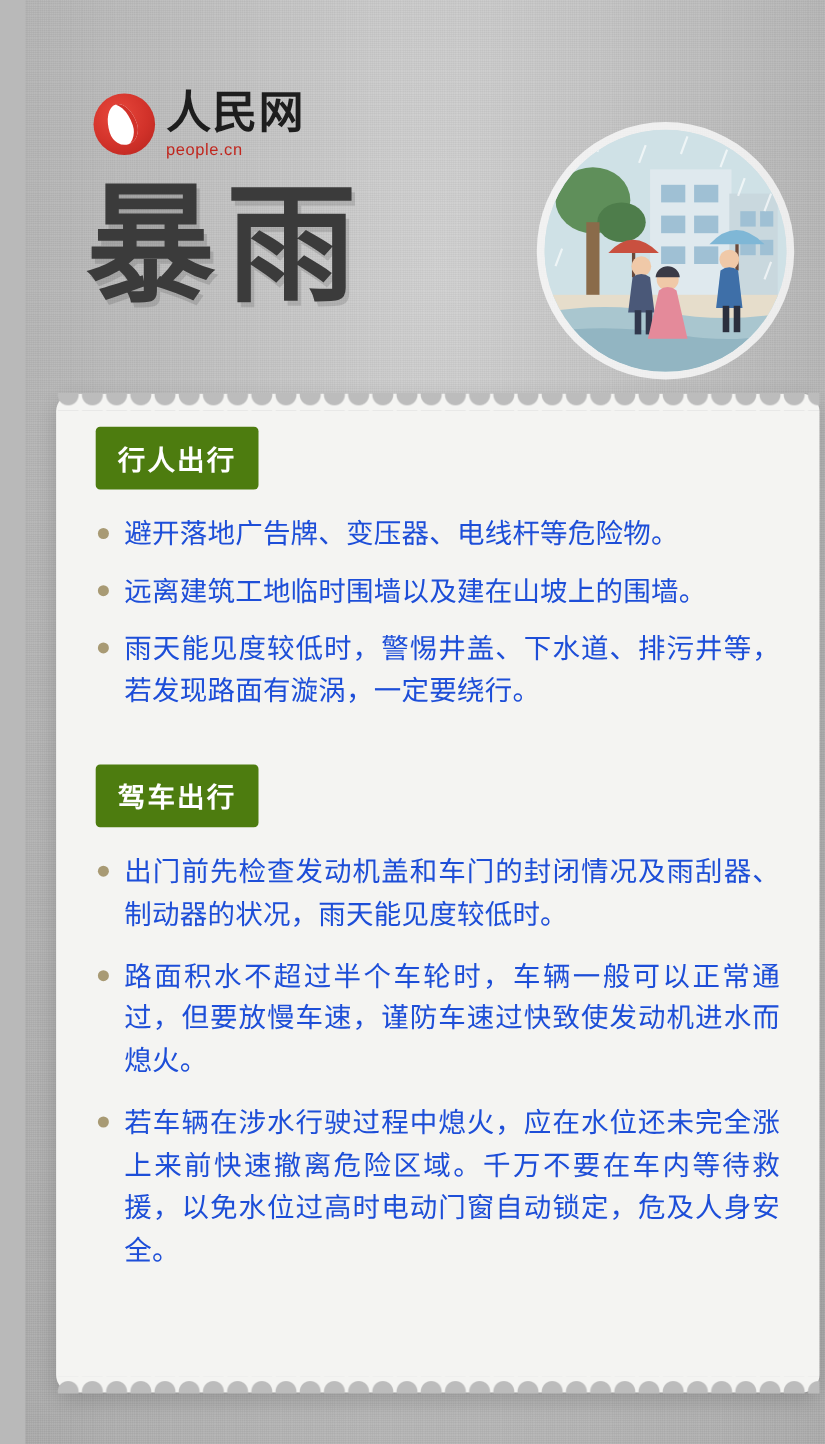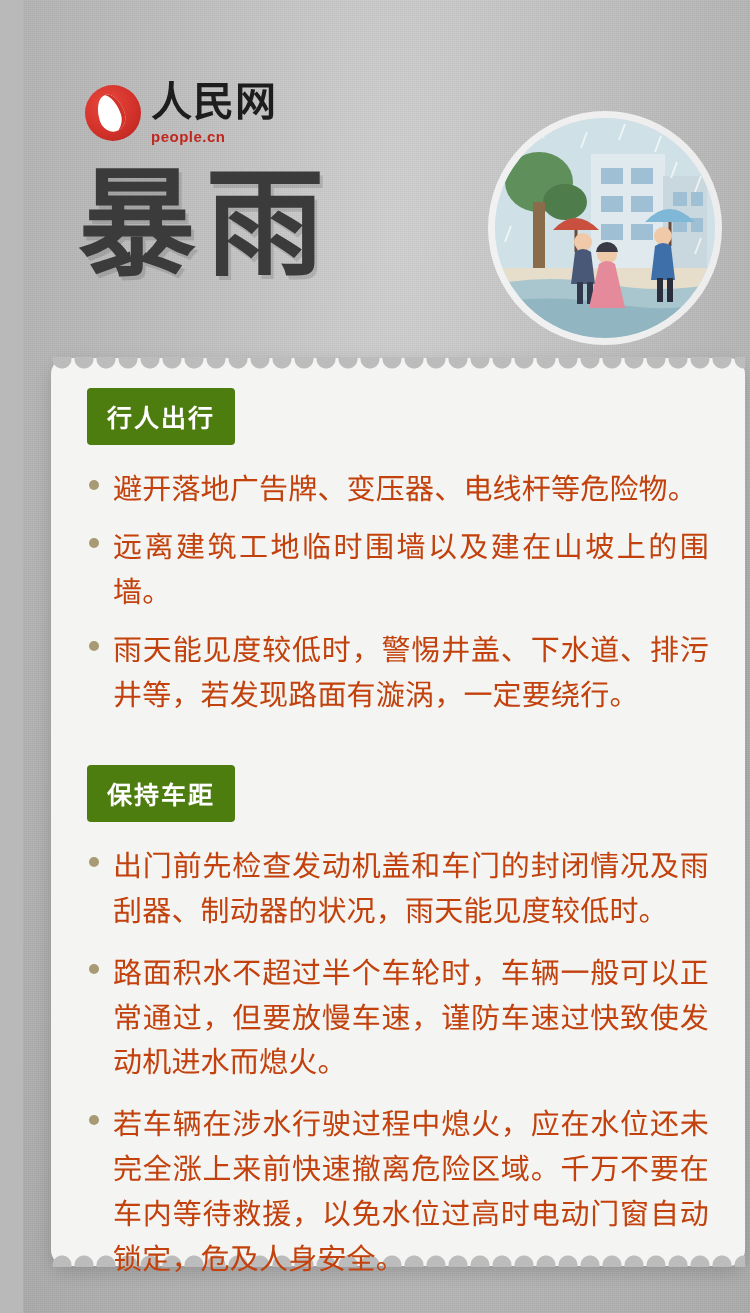--- a/index.html
+++ b/index.html
@@ -80,21 +80,21 @@
   .brand-cn {
     font-family: "Liberation Serif", "DejaVu Serif", serif;
     font-weight: bold;
     font-size: 41px;
     color: #1d1d1d;
     letter-spacing: 1px;
   }
   .brand-en {
     margin-top: 6px;
     font-size: 15px;
-    font-weight: bold;
+    font-weight: normal;
     color: #c1271f;
     letter-spacing: 0.5px;
   }
 
   .title {
     position: absolute;
     left: 55px;
     top: 165px;
     font-family: "Liberation Sans", sans-serif;
     font-weight: bold;
@@ -167,23 +167,23 @@
 
   .bullets {
     list-style: none;
     margin: 22px 0 0 0;
     padding: 0;
   }
   .bullets li {
     position: relative;
     padding-left: 26px;
     margin-bottom: 13px;
-    font-size: 29px;
+    font-size: 25px;
     line-height: 1.55;
-    color: #c2410c;
+    color: #1d4ed8;
     text-align: justify;
     letter-spacing: 0.2px;
   }
   .bullets li::before {
     content: "";
     position: absolute;
     left: 2px;
     top: 13px;
     width: 10px;
     height: 10px;
@@ -286,21 +286,21 @@
 
       <div class="section-tag">行人出行</div>
       <ul class="bullets walk">
         <li>避开落地广告牌、变压器、电线杆等危险物。</li>
         <li>远离建筑工地临时围墙以及建在山坡上的围墙。</li>
         <li>雨天能见度较低时，警惕井盖、下水道、排污井等，若发现路面有漩涡，一定要绕行。</li>
       </ul>
 
       <div class="group-gap"></div>
 
-      <div class="section-tag second">保持车距</div>
+      <div class="section-tag second">驾车出行</div>
       <ul class="bullets drive">
         <li>出门前先检查发动机盖和车门的封闭情况及雨刮器、制动器的状况，雨天能见度较低时。</li>
         <li>路面积水不超过半个车轮时，车辆一般可以正常通过，但要放慢车速，谨防车速过快致使发动机进水而熄火。</li>
         <li>若车辆在涉水行驶过程中熄火，应在水位还未完全涨上来前快速撤离危险区域。千万不要在车内等待救援，以免水位过高时电动门窗自动锁定，危及人身安全。</li>
       </ul>
 
     </div>
   </div>
 
 </div>

